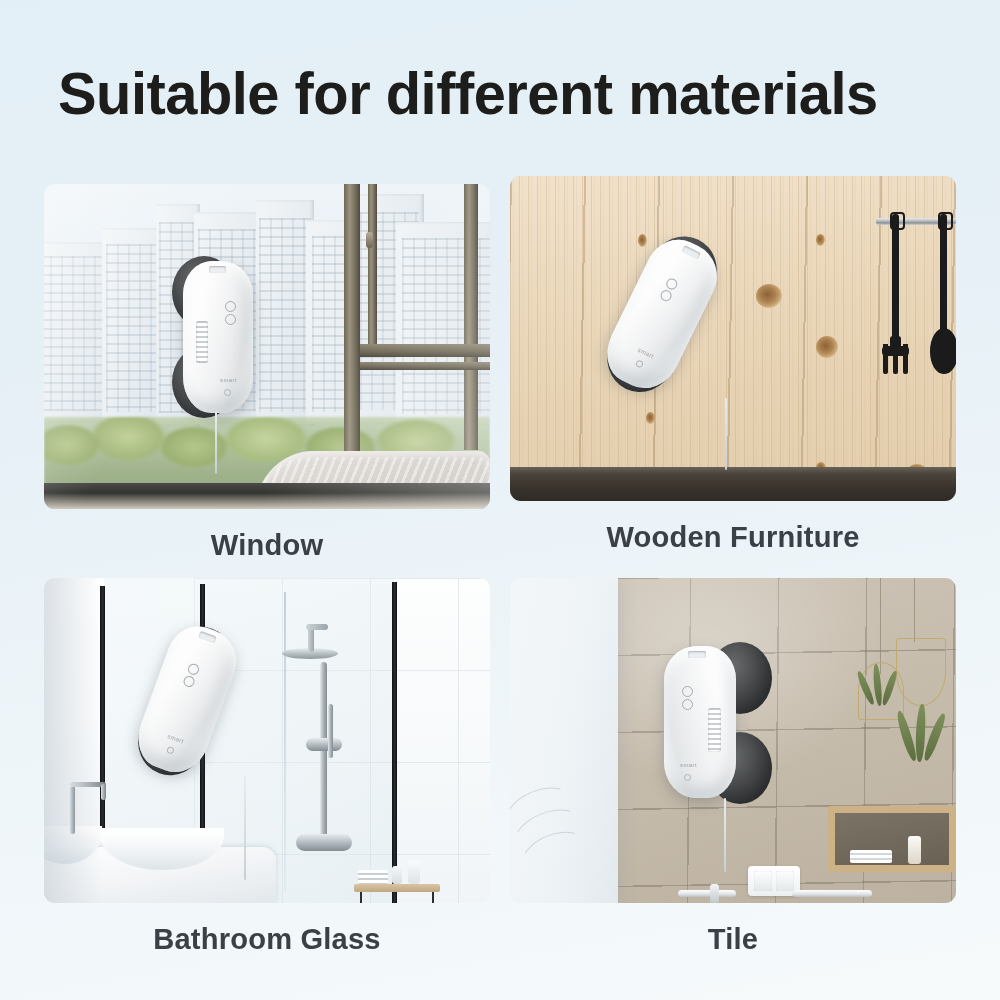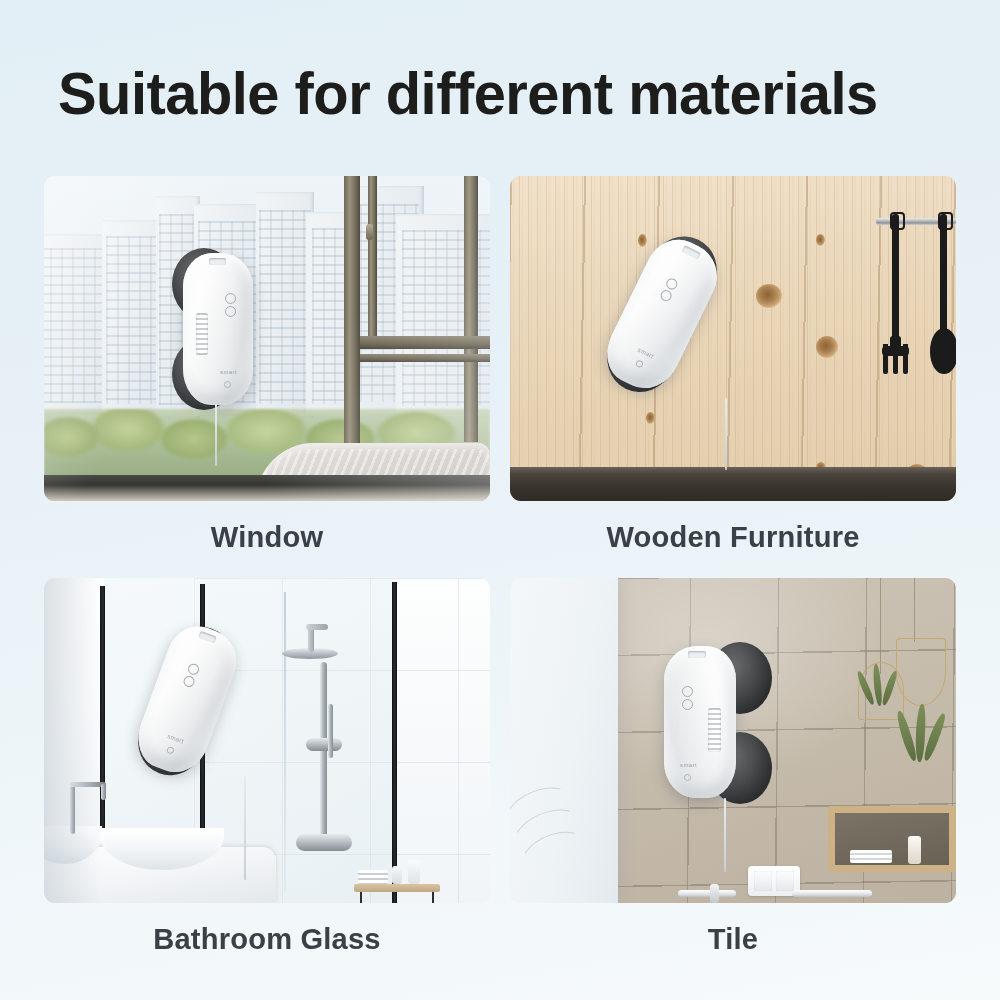--- a/index.html
+++ b/index.html
@@ -15,21 +15,21 @@
     position:absolute;left:58px;top:62px;width:900px;
     font-size:59px;line-height:64px;font-weight:bold;
     color:#1d1d1b;letter-spacing:-0.5px;
     transform:scaleX(0.98);transform-origin:left center;
     white-space:nowrap;
   }
 
   
   .grid{position:absolute;left:44px;top:176px;width:912px;height:730px;}
   .cell{position:absolute;width:446px;}
-  .cell.c0{left:0;top:0;}
+  .cell.c0{left:0;top:8px;}
   .cell.c1{left:466px;top:0;}
   .cell.c2{left:0;top:402px;}
   .cell.c3{left:466px;top:402px;}
 
   .photo{
     position:relative;width:446px;height:325px;
     border-radius:11px;overflow:hidden;
     background:#dfe7ec;
   }
   .caption{

